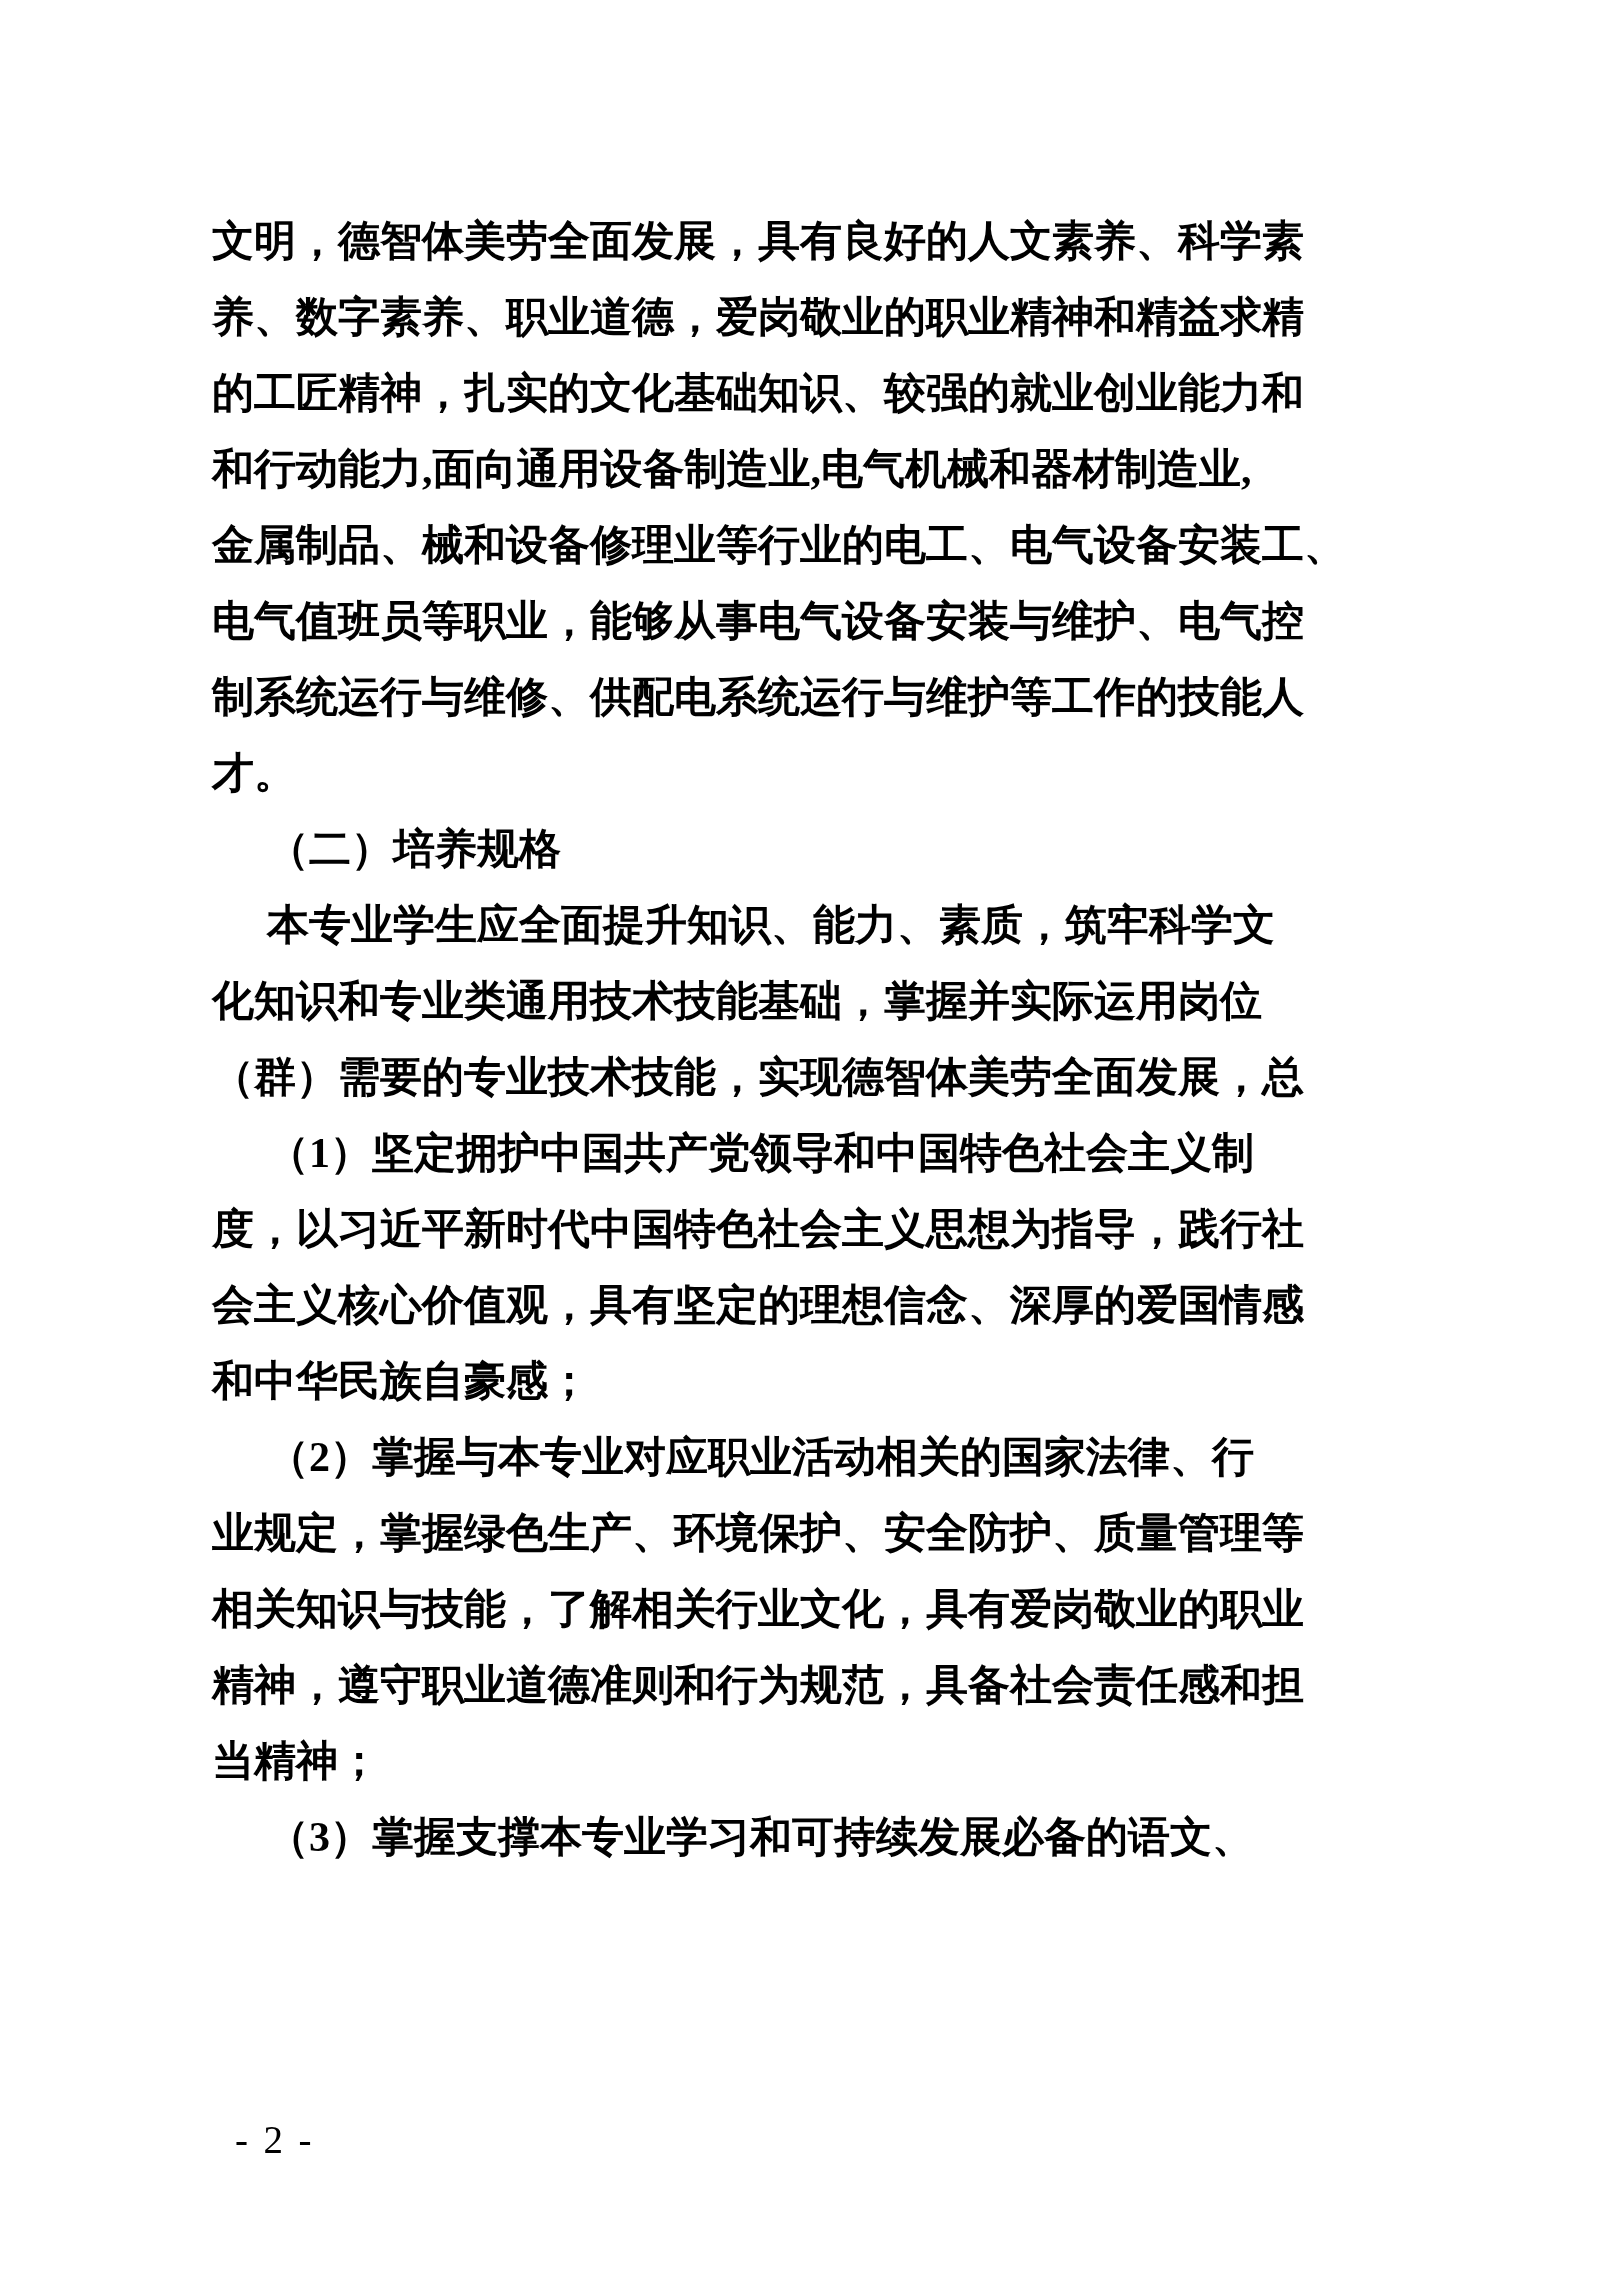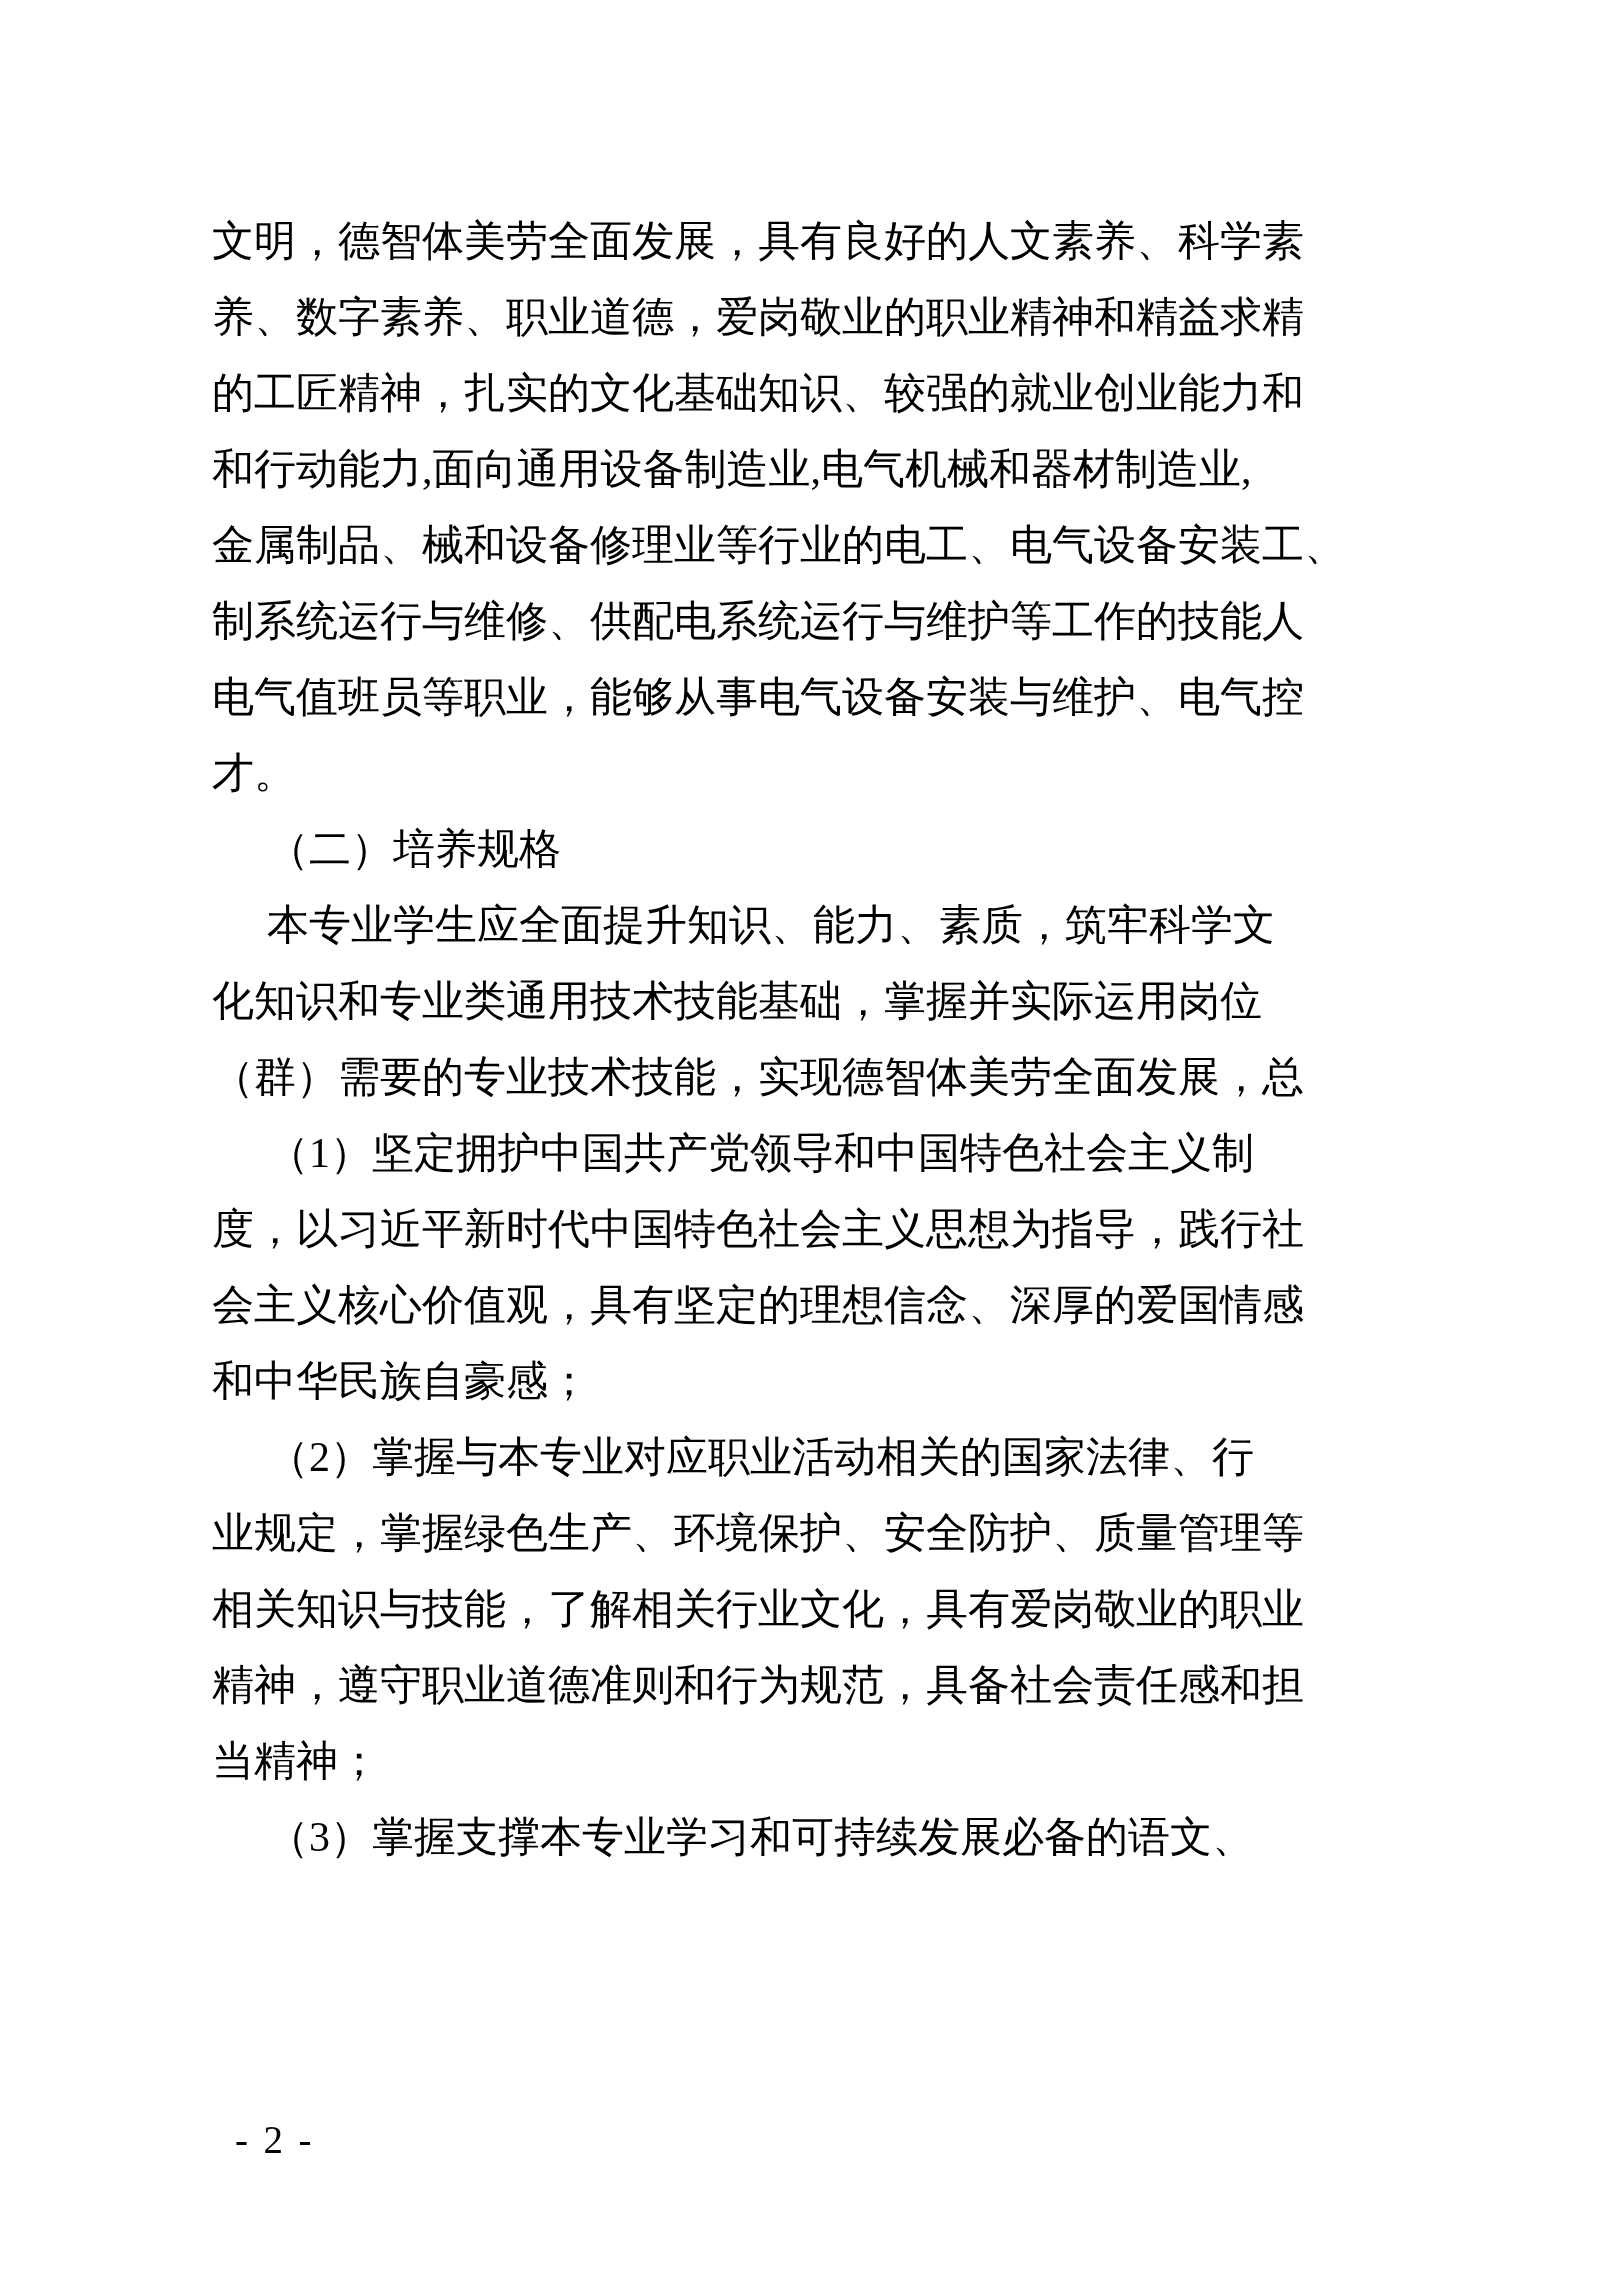--- a/index.html
+++ b/index.html
@@ -21,20 +21,21 @@
     left: 212px;
     top: 203px;
     width: 1104px;
   }
   .line {
     height: 76px;
     line-height: 76px;
     font-size: 42px;
     white-space: nowrap;
     letter-spacing: 0;
+    font-weight: bold;
   }
   .line.indent {
     text-indent: 55px;
   }
   .footer {
     position: absolute;
     left: 235px;
     top: 2115px;
     height: 49px;
     line-height: 49px;
@@ -45,22 +46,22 @@
 </head>
 <body>
 
 <div class="page">
   <div class="content">
     <div class="line">文明，德智体美劳全面发展，具有良好的人文素养、科学素</div>
     <div class="line">养、数字素养、职业道德，爱岗敬业的职业精神和精益求精</div>
     <div class="line">的工匠精神，扎实的文化基础知识、较强的就业创业能力和</div>
     <div class="line">和行动能力,面向通用设备制造业,电气机械和器材制造业,</div>
     <div class="line">金属制品、械和设备修理业等行业的电工、电气设备安装工、</div>
+    <div class="line">电气值班员等职业，能够从事电气设备安装与维护、电气控</div>
     <div class="line">制系统运行与维修、供配电系统运行与维护等工作的技能人</div>
-    <div class="line">电气值班员等职业，能够从事电气设备安装与维护、电气控</div>
     <div class="line">才。</div>
     <div class="line indent">（二）培养规格</div>
     <div class="line indent">本专业学生应全面提升知识、能力、素质，筑牢科学文</div>
     <div class="line">化知识和专业类通用技术技能基础，掌握并实际运用岗位</div>
     <div class="line">（群）需要的专业技术技能，实现德智体美劳全面发展，总</div>
     <div class="line indent">（1）坚定拥护中国共产党领导和中国特色社会主义制</div>
     <div class="line">度，以习近平新时代中国特色社会主义思想为指导，践行社</div>
     <div class="line">会主义核心价值观，具有坚定的理想信念、深厚的爱国情感</div>
     <div class="line">和中华民族自豪感；</div>
     <div class="line indent">（2）掌握与本专业对应职业活动相关的国家法律、行</div>

